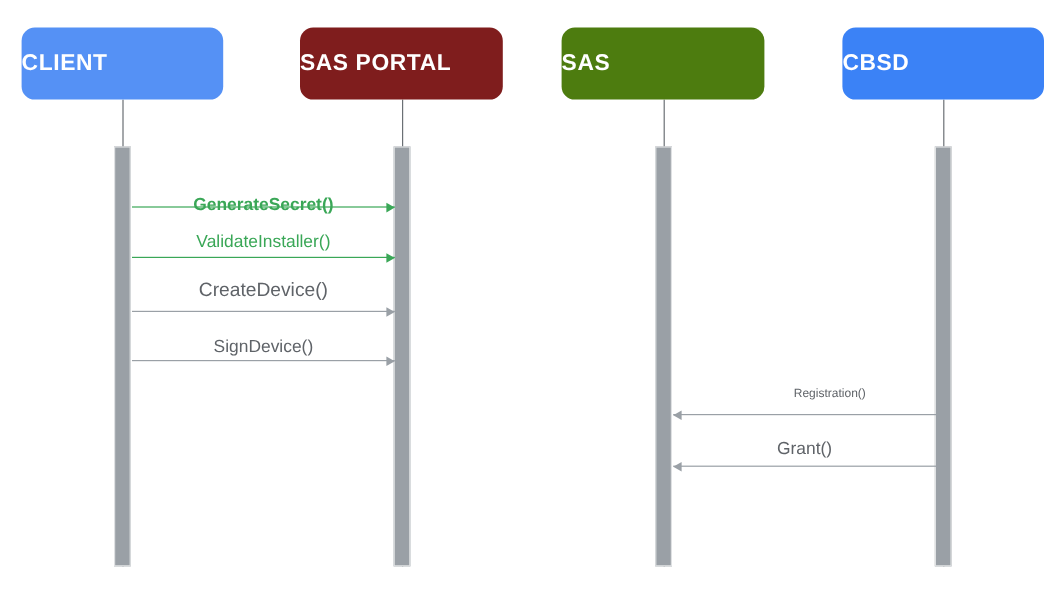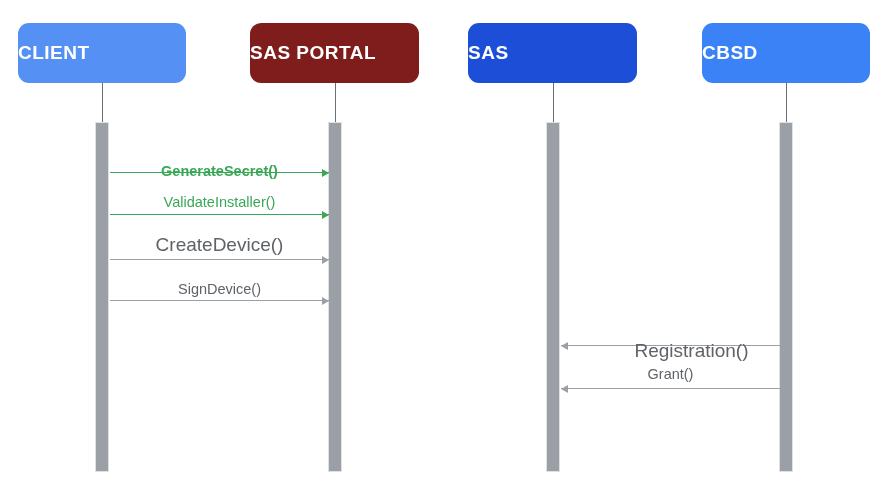--- a/index.html
+++ b/index.html
@@ -99,39 +99,39 @@
 
   <div id="messages">
       <div class="msg-line" style="left: 110px; top: 172px; width: 219px; border-top-color: rgb(58, 167, 87);"></div>
       <div class="arrow-head arrow-right" style="top: 168.5px; left: 322px; border-left-color: rgb(58, 167, 87);"></div>
       <div class="msg-label" style="left: 110px; width: 219px; top: 163px; font-size: 14.5px; color: rgb(58, 167, 87); font-weight: bold;">GenerateSecret()</div>
       <div class="msg-line" style="left: 110px; top: 214px; width: 219px; border-top-color: rgb(58, 167, 87);"></div>
       <div class="arrow-head arrow-right" style="top: 210.5px; left: 322px; border-left-color: rgb(58, 167, 87);"></div>
       <div class="msg-label" style="left: 110px; width: 219px; top: 194px; font-size: 14.5px; color: rgb(58, 167, 87); text-align: center;">ValidateInstaller()</div>
       <div class="msg-line" style="left: 110px; top: 259px; width: 219px; border-top-color: rgb(154, 160, 166);"></div>
       <div class="arrow-head arrow-right" style="top: 255.5px; left: 322px; border-left-color: rgb(154, 160, 166);"></div>
-      <div class="msg-label" style="left: 110px; width: 219px; top: 234px; font-size: 19px; color: rgb(95, 99, 104);">CreateDevice()</div>
+      <div class="msg-label" style="left: 110px; width: 219px; top: 234px; font-size: 16px; color: rgb(95, 99, 104);">CreateDevice()</div>
       <div class="msg-line" style="left: 110px; top: 300px; width: 219px; border-top-color: rgb(154, 160, 166);"></div>
       <div class="arrow-head arrow-right" style="top: 296.5px; left: 322px; border-left-color: rgb(154, 160, 166);"></div>
       <div class="msg-label" style="left: 110px; width: 219px; top: 281px; font-size: 14.5px; color: rgb(95, 99, 104);">SignDevice()</div>
       <div class="msg-line" style="left: 561px; top: 345px; width: 219px; border-top-color: rgb(154, 160, 166);"></div>
       <div class="arrow-head arrow-left" style="top: 341.5px; left: 561px; border-right-color: rgb(154, 160, 166);"></div>
-      <div class="msg-label" style="left: 561px; width: 261px; top: 340px; font-size: 19px; color: rgb(95, 99, 104);">Registration()</div>
+      <div class="msg-label" style="left: 561px; width: 261px; top: 323px; font-size: 10px; color: rgb(95, 99, 104);">Registration()</div>
       <div class="msg-line" style="left: 561px; top: 388px; width: 219px; border-top-color: rgb(154, 160, 166);"></div>
       <div class="arrow-head arrow-left" style="top: 384.5px; left: 561px; border-right-color: rgb(154, 160, 166);"></div>
       <div class="msg-label" style="left: 561px; width: 219px; top: 366px; font-size: 14.5px; color: rgb(95, 99, 104);">Grant()</div>
     </div>
 
   <div id="actors">
       <div class="actor-box" style="left: 18px; top: 23px; width: 168px; height: 60px; background: rgb(85, 145, 245); font-size: 19px; color: rgb(255, 255, 255);">
         <span class="actor-label">CLIENT</span>
       </div>
       <div class="actor-box" style="left: 250px; top: 23px; width: 169px; height: 60px; background: #7f1d1d; font-size: 19px; color: rgb(255, 255, 255);">
         <span class="actor-label">SAS PORTAL</span>
       </div>
-      <div class="actor-box" style="left: 468px; top: 23px; width: 169px; height: 60px; background: #1d4ed8; font-size: 19px; color: rgb(255, 255, 255);">
+      <div class="actor-box" style="left: 468px; top: 23px; width: 169px; height: 60px; background: #4d7c0f; font-size: 19px; color: rgb(255, 255, 255);">
         <span class="actor-label">SAS</span>
       </div>
       <div class="actor-box" style="left: 702px; top: 23px; width: 168px; height: 60px; background: #3b82f6; font-size: 19px; color: rgb(255, 255, 255);">
         <span class="actor-label">CBSD</span>
       </div>
     </div>
 </div>
 
 </body></html>

